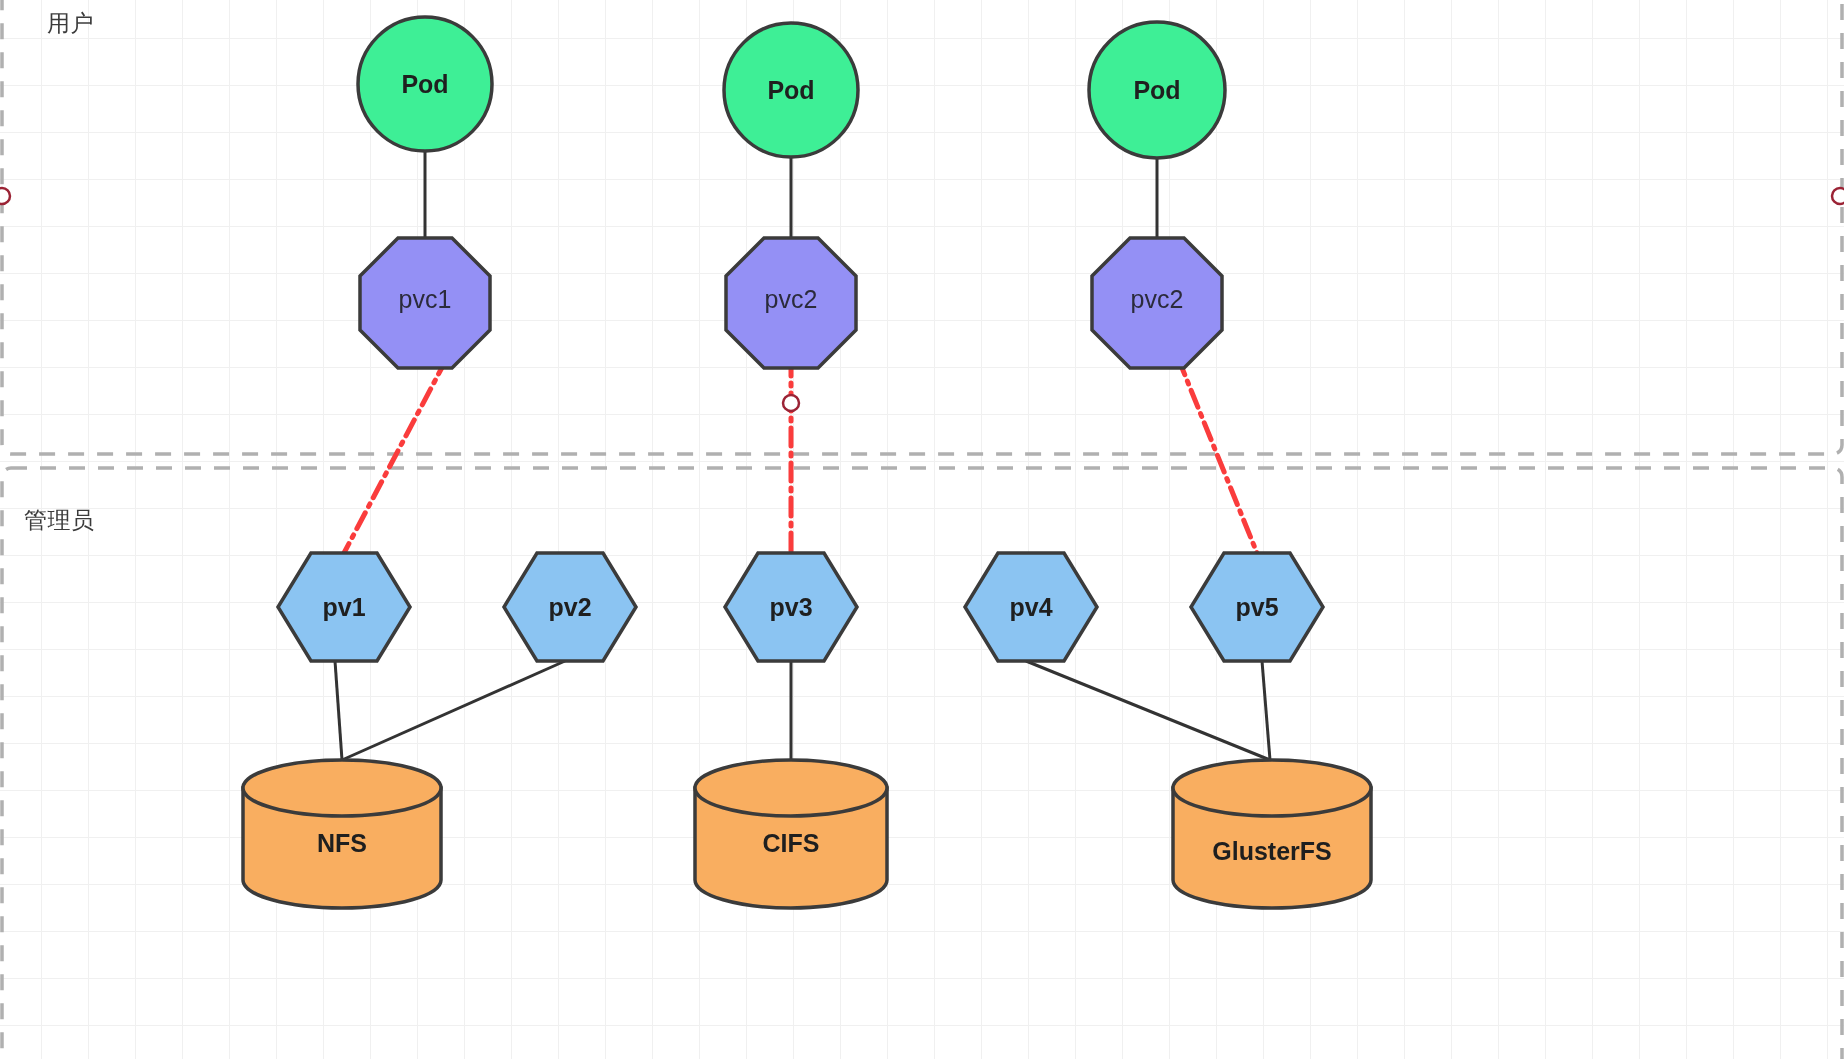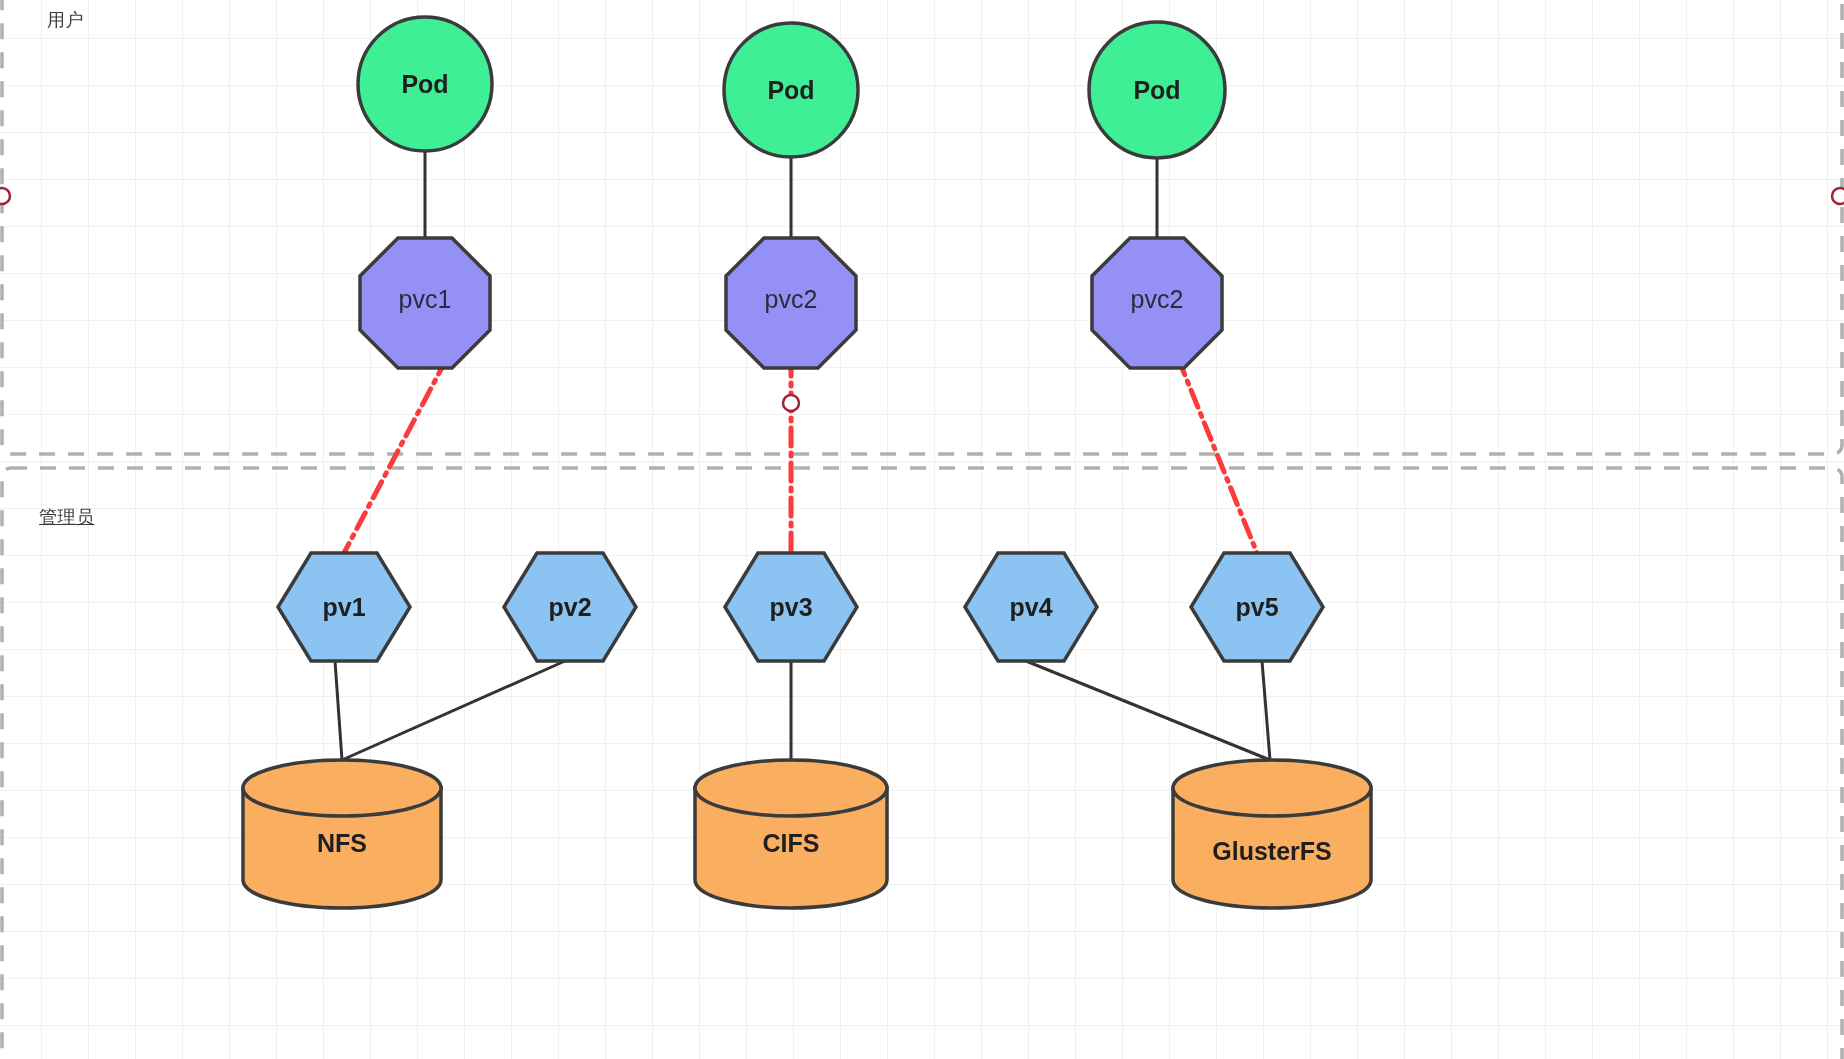--- a/index.html
+++ b/index.html
@@ -19,28 +19,28 @@
     background-image:
       linear-gradient(to right, #f0f0f0 1px, transparent 1px),
       linear-gradient(to bottom, #f0f0f0 1px, transparent 1px);
     background-size:47px 47px;
     background-position:-6px -9px;
   }
   svg#diagram{position:absolute;left:0;top:0;width:1844px;height:1059px;}
 
   .lbl{
     position:absolute;
-    font-size:18px;
+    font-size:23px;
     color:#3b3b3b;
     letter-spacing:.5px;
     white-space:nowrap;
     font-family:"Liberation Sans","DejaVu Sans",sans-serif;
   }
   .lbl-user{left:47px;top:8px;}
-  .lbl-admin{left:39px;top:505px;text-decoration:underline;}
+  .lbl-admin{left:24px;top:505px;}
 </style>
 </head>
 <body>
 
 <div id="canvas">
 
   <svg id="diagram" viewBox="0 0 1844 1059" xmlns="http://www.w3.org/2000/svg">
 
     <rect x="2" y="-54" width="1840" height="508" fill="none" stroke="#b0b0b0" stroke-width="3.5" stroke-dasharray="16 13" rx="9"></rect>
 

